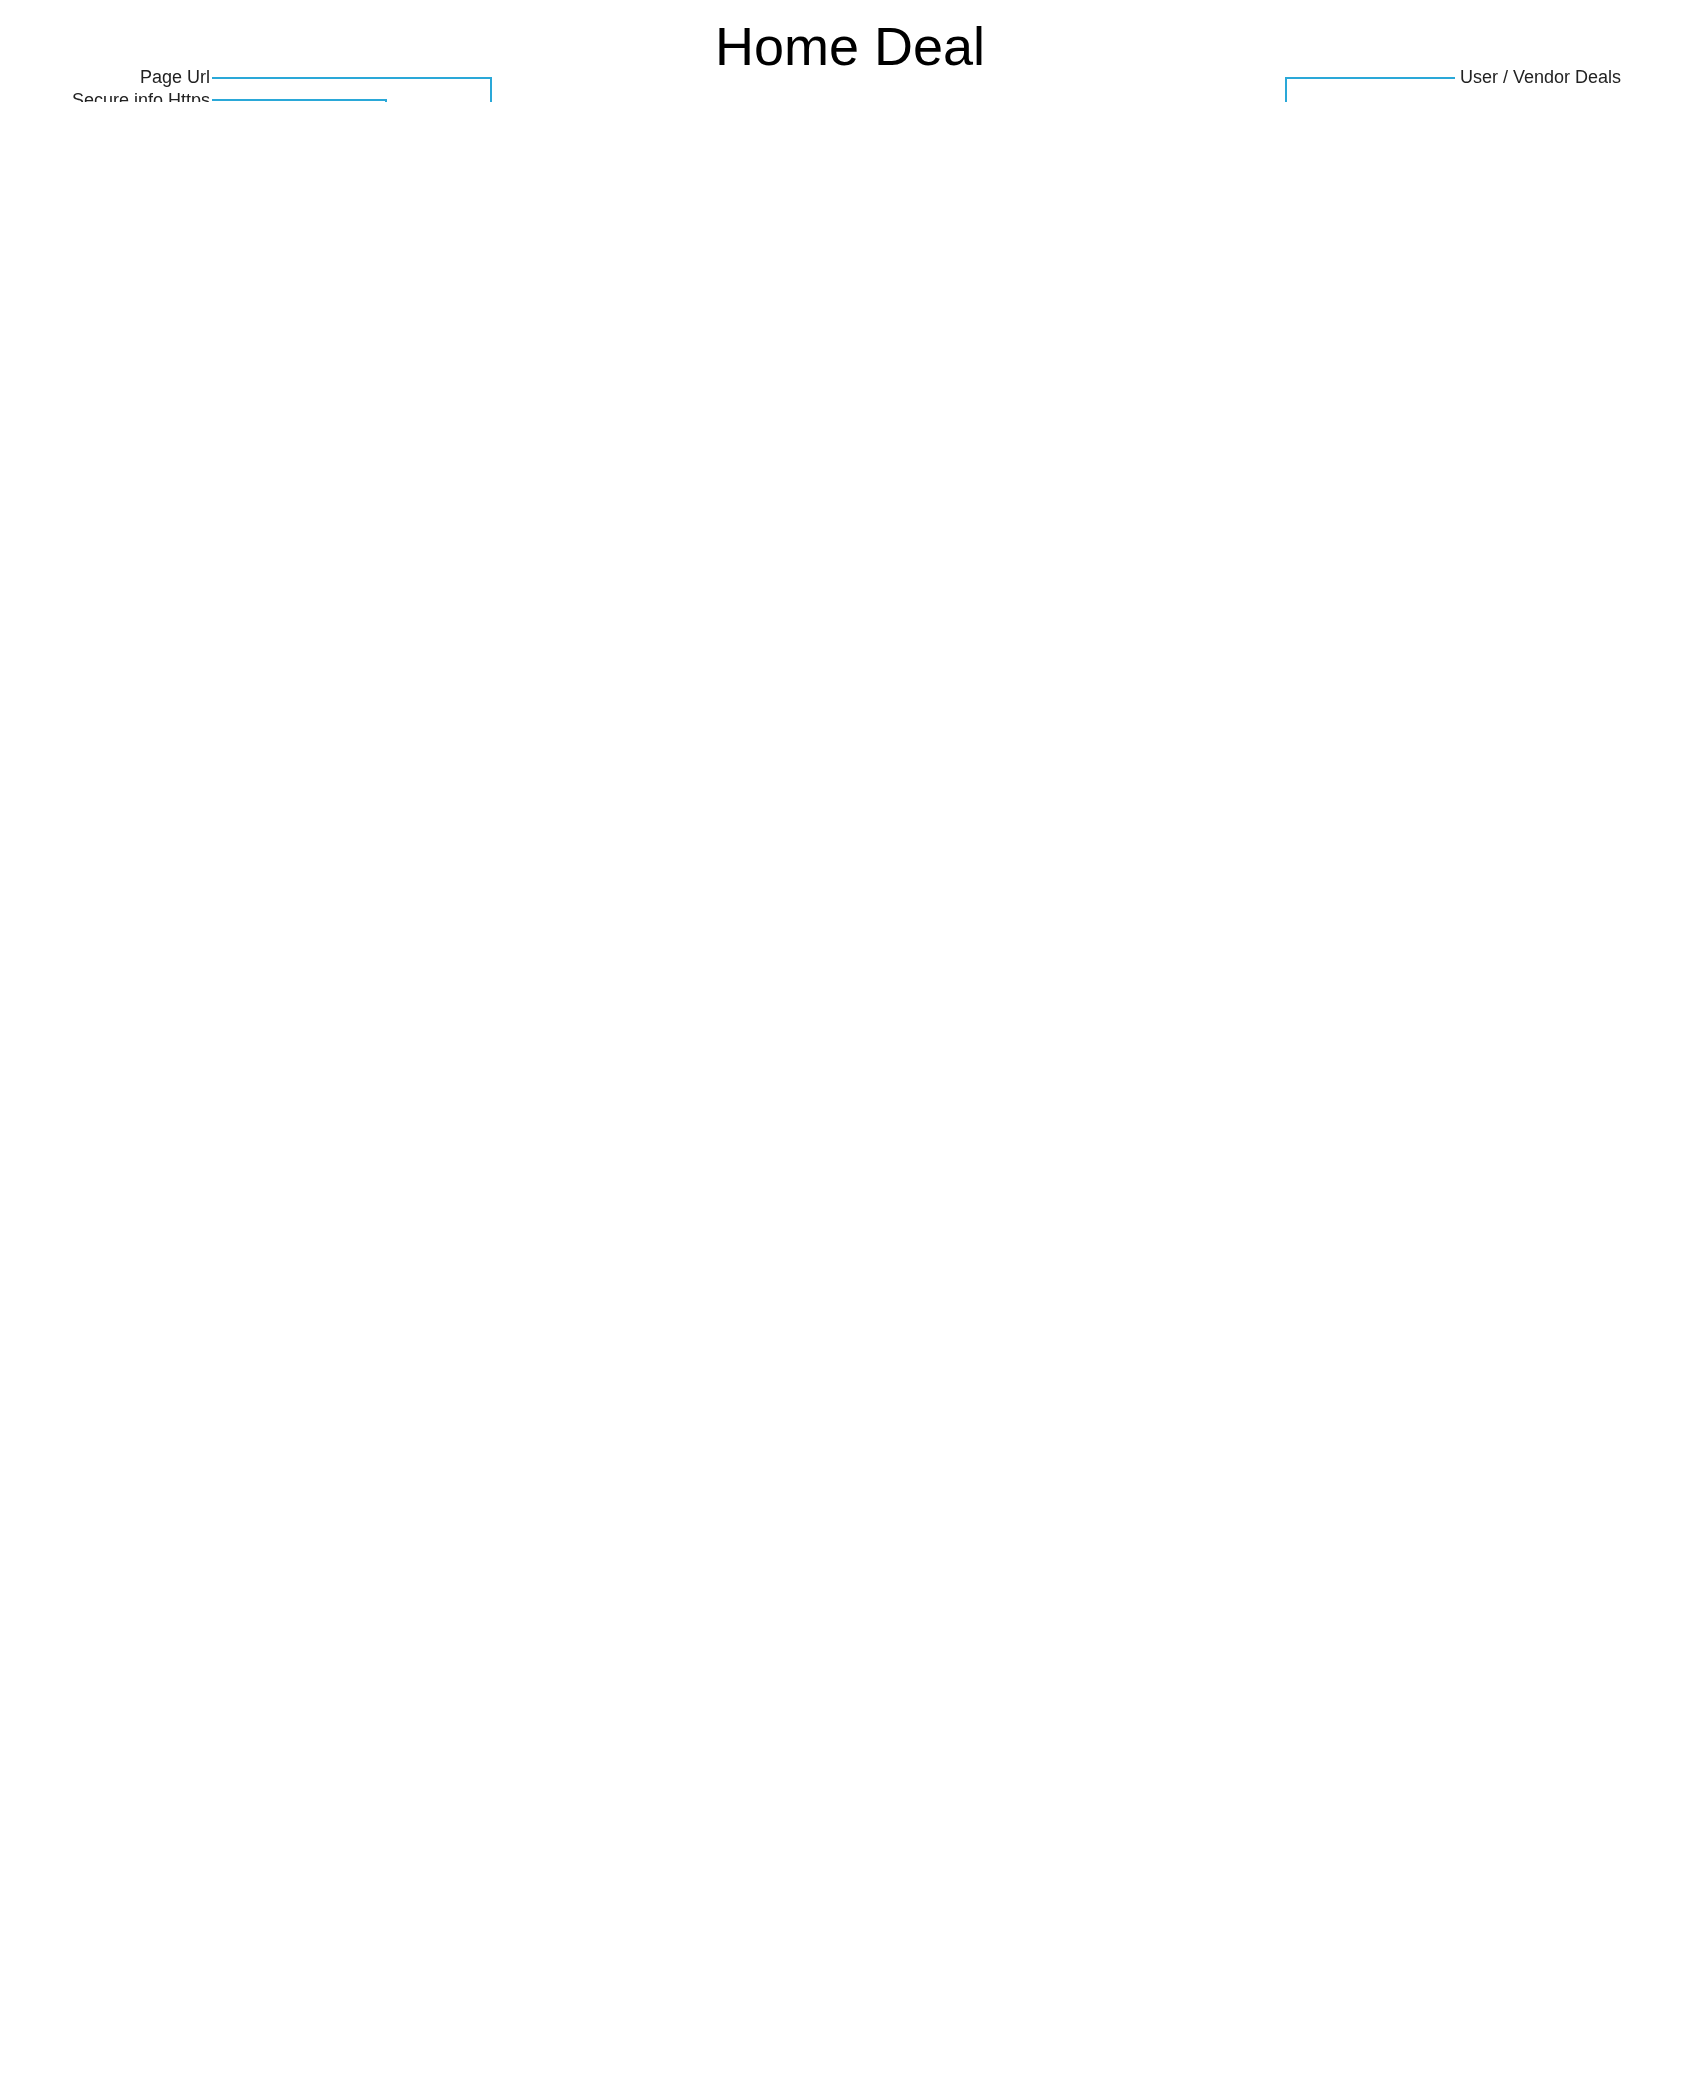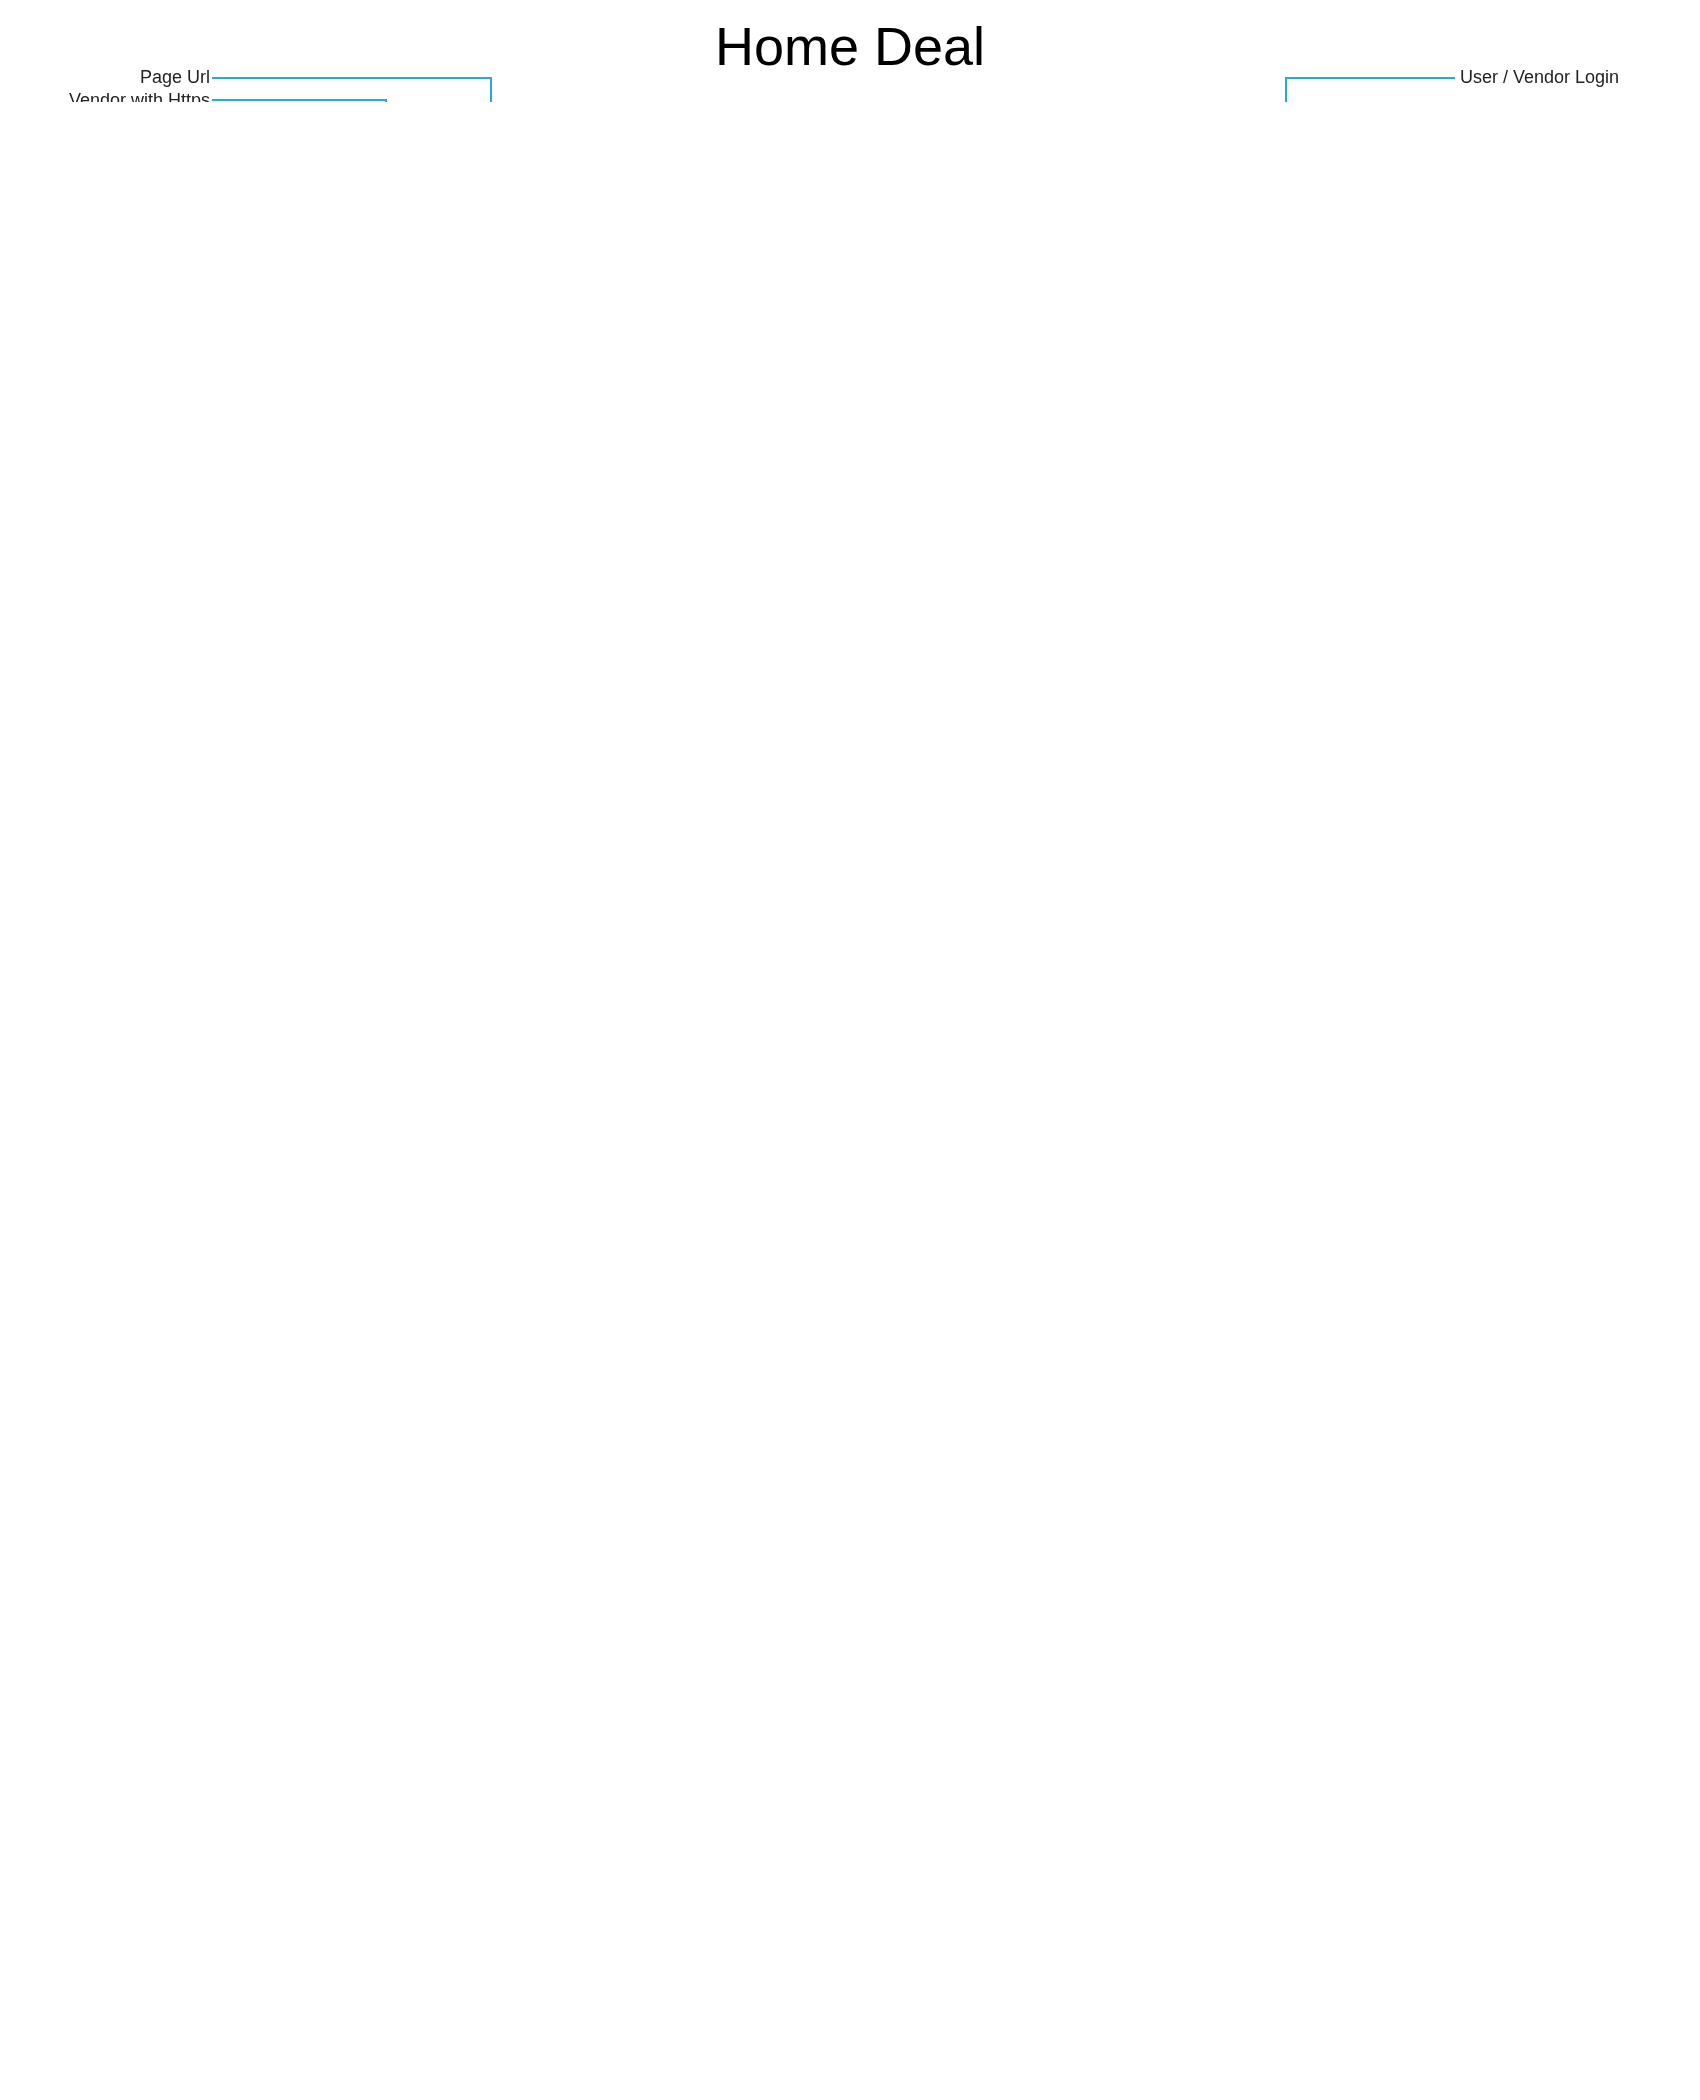--- a/index.html
+++ b/index.html
@@ -72,38 +72,38 @@
 .aline.v { width:2px; height:auto;}
 </style>
 </head>
 <body>
 
 <h1 class="page-title">Home Deal</h1>
 
 <div class="diagram-wrap">
 
 <div class="annotation left" style="left:0;top:-35px;width:210px;">Page Url</div>
-<div class="annotation left" style="left:0;top:-12px;width:210px;">Vendor with Https</div>
+<div class="annotation left" style="left:0;top:-12px;width:210px;">Secure info Https</div>
 <div class="annotation left" style="left:0;top:55px;width:210px;">Multi Currency</div>
 <div class="annotation left" style="left:0;top:80px;width:210px;">Multi Language</div>
 <div class="annotation left" style="left:0;top:105px;width:210px;">Shopping Cart</div>
 <div class="annotation left" style="left:0;top:130px;width:210px;">Company Logo</div>
 <div class="annotation left" style="left:0;top:155px;width:210px;">Product Category</div>
 <div class="annotation left" style="left:0;top:190px;width:210px;">Deal Of The Day</div>
 <div class="annotation left" style="left:0;top:215px;width:210px;">All Vendor List</div>
 <div class="annotation left" style="left:0;top:465px;width:210px;">Dynamic Banner</div>
 <div class="annotation left" style="left:0;top:680px;width:210px;">Featured Product</div>
 <div class="annotation left" style="left:0;top:1005px;width:210px;">Add To Cart Button</div>
 <div class="annotation left" style="left:0;top:1063px;width:210px;">Contact Address</div>
 <div class="annotation left" style="left:0;top:1105px;width:210px;">Contact Number</div>
 <div class="annotation left" style="left:0;top:1140px;width:210px;">Informative Links</div>
 <div class="annotation left" style="left:0;top:1165px;width:210px;">Useful Links</div>
 <div class="annotation left" style="left:0;top:1190px;width:210px;">Dynamic Category</div>
 
-<div class="annotation right" style="left:1460px;top:-35px;">User / Vendor Login</div>
+<div class="annotation right" style="left:1460px;top:-35px;">User / Vendor Deals</div>
 <div class="annotation right" style="left:1460px;top:0px;">User / Vendor Registration</div>
 <div class="annotation right" style="left:1460px;top:100px;">Product Search</div>
 <div class="annotation right" style="left:1460px;top:130px;">Blog Posts</div>
 <div class="annotation right" style="left:1460px;top:165px;">Contact Details</div>
 <div class="annotation right" style="left:1460px;top:708px;">Out Of Stock</div>
 <div class="annotation right" style="left:1460px;top:820px;">Product Image</div>
 <div class="annotation right" style="left:1460px;top:963px;">Product Name</div>
 <div class="annotation right" style="left:1460px;top:990px;">Prodtuct Price</div>
 <div class="annotation right" style="left:1460px;top:1208px;">Website Punch LIne</div>
 <div class="annotation right" style="left:1460px;top:1350px;">Subscribe Newsletter</div>

